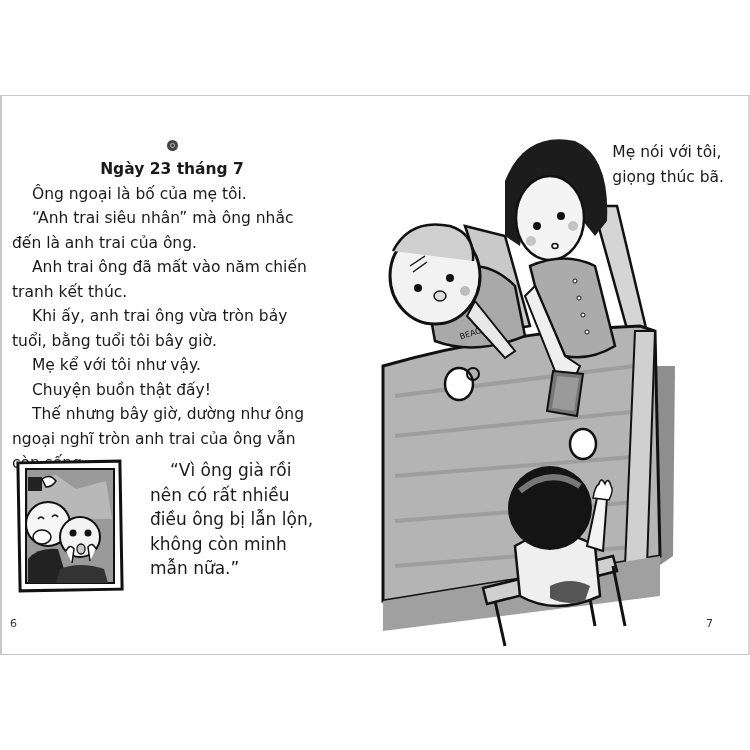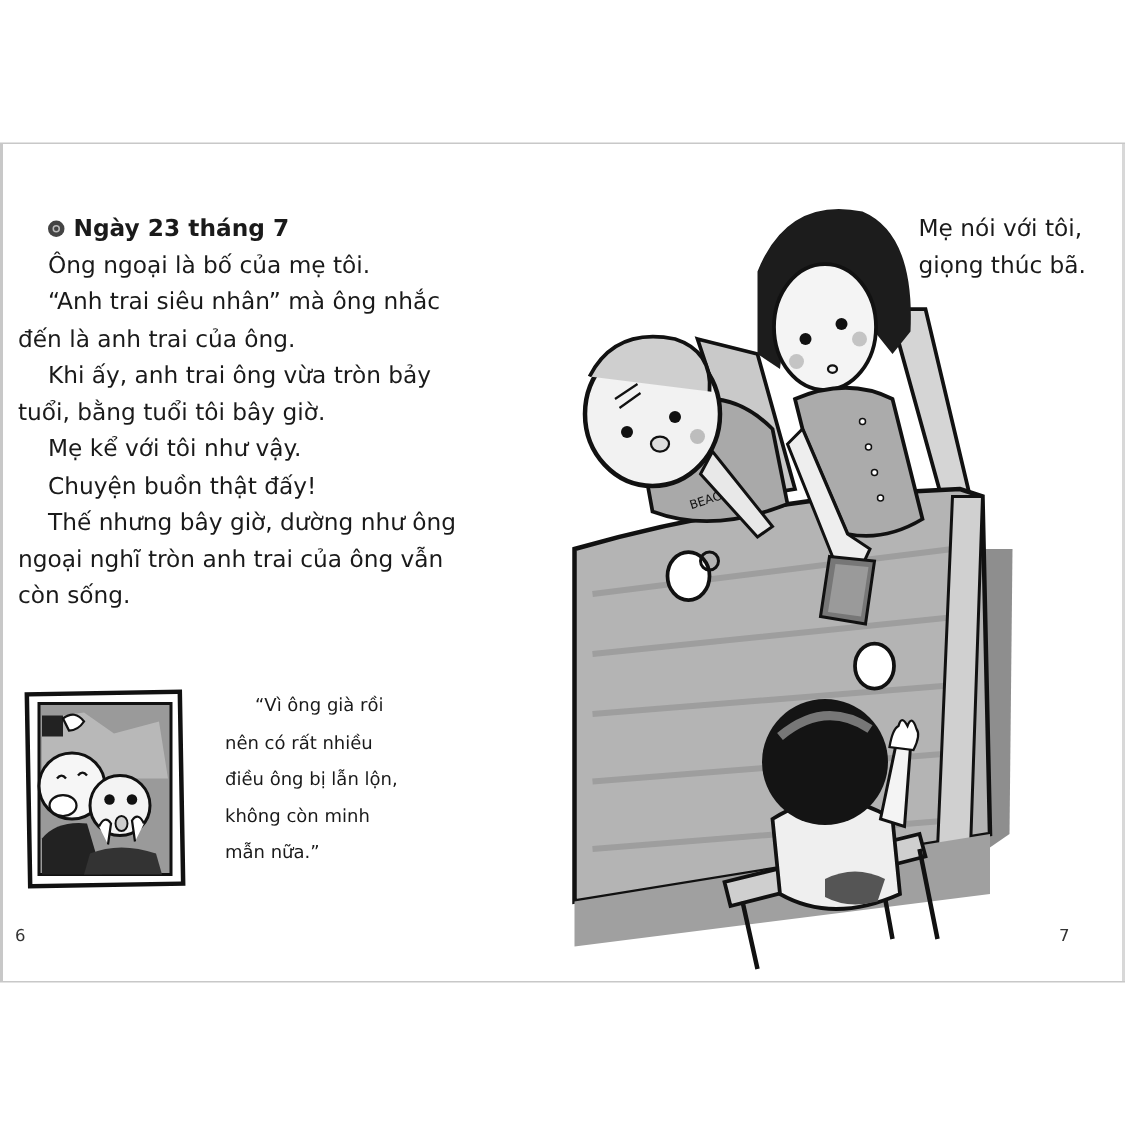--- a/index.html
+++ b/index.html
@@ -24,32 +24,33 @@
     }
     .text-block {
       position: absolute; left: 10px; top: 44px; width: 300px;
       font-size: 15.5px; line-height: 24.5px;
     }
     .text-block p { margin: 0; }
     .indent { text-indent: 20px; }
     .heading {
       font-weight: bold; display: flex; align-items: center; gap: 6px;
       padding-left: 20px;
+      flex-direction: column;
     }
     .bullet-icon {
       width: 11px; height: 11px; border-radius: 50%;
       background: #444; display: inline-block; position: relative;
     }
     .bullet-icon::after {
       content: ""; position: absolute; left: 3px; top: 3px; width: 5px; height: 5px;
       border-radius: 50%; border: 1px solid #bbb; box-sizing: border-box;
     }
     .quote-block {
       position: absolute; left: 148px; top: 362px; width: 170px;
-      font-size: 12px; line-height: 24.5px;
+      font-size: 17px; line-height: 24.5px;
     }
     .quote-block p { margin: 0; }
     .photo {
       position: absolute; left: 14px; top: 363px; width: 108px; height: 134px;
     }
     .page-num {
       position: absolute; font-size: 11px; color: #333;
     }
     .mom-said {
       position: absolute; right: 24px; top: 44px; text-align: left;
@@ -66,20 +67,21 @@
 <div class="spread">
 
   <div class="page-left">
     <div class="text-block">
       <p class="heading">
         <span class="bullet-icon"></span>
         <span>Ngày 23 tháng 7</span>
       </p>
       <p class="indent">Ông ngoại là bố của mẹ tôi.</p>
       <p class="indent">“Anh trai siêu nhân” mà ông nhắc đến là anh trai của ông.</p>
+      <p class="indent">Anh trai ông đã mất vào năm chiến tranh kết thúc.</p>
       <p class="indent">Khi ấy, anh trai ông vừa tròn bảy tuổi, bằng tuổi tôi bây giờ.</p>
       <p class="indent">Mẹ kể với tôi như vậy.</p>
       <p class="indent">Chuyện buồn thật đấy!</p>
       <p class="indent">Thế nhưng bây giờ, dường như ông ngoại nghĩ tròn anh trai của ông vẫn còn sống.</p>
     </div>
 
     <div class="photo">
       <svg width="108" height="134" viewBox="0 0 108 134">
         <rect x="3" y="3" width="102" height="128" fill="#fff" stroke="#111" stroke-width="3" transform="rotate(-1 54 67)"></rect>
         <rect x="10" y="10" width="88" height="114" fill="#9a9a9a" stroke="#111" stroke-width="2"></rect>

